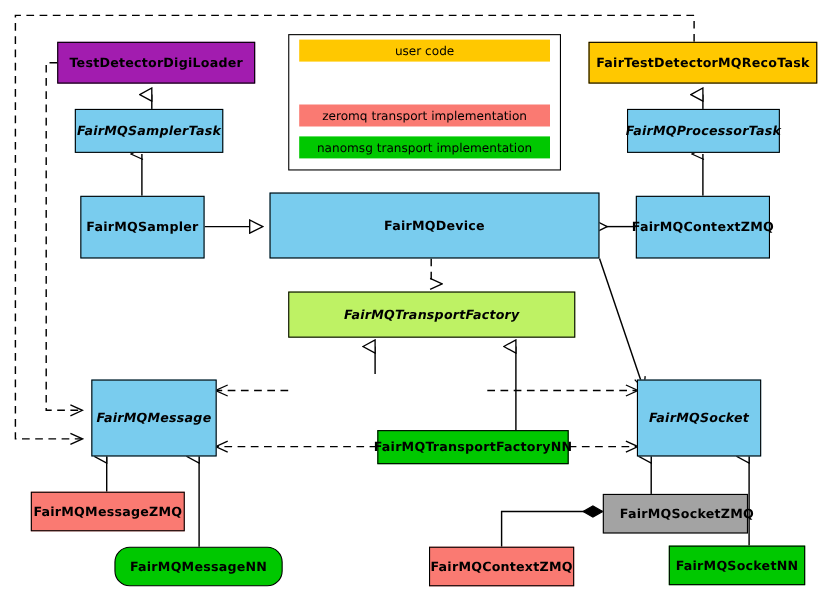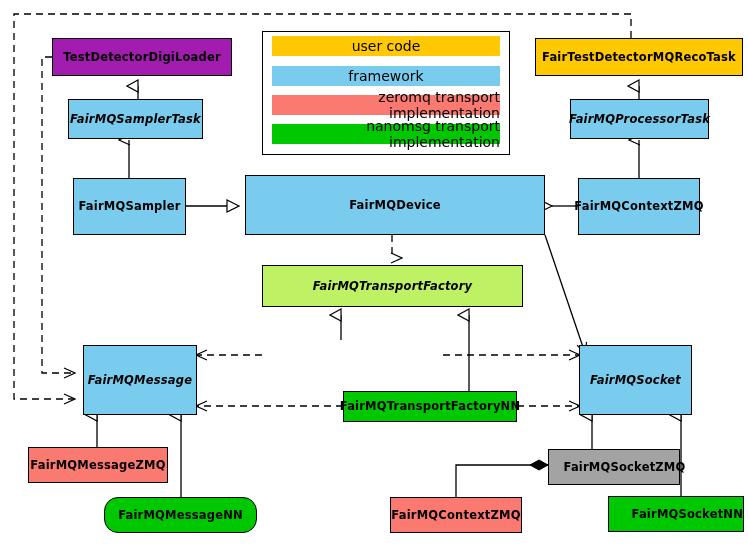--- a/index.html
+++ b/index.html
@@ -43,21 +43,21 @@
     box-sizing: border-box;
     background: #ffffff;
     border: 1px solid #000000;
   }
   .legend-row {
     position: absolute;
     box-sizing: border-box;
     display: flex;
     align-items: center;
     justify-content: center;
-    font-size: 14px;
+    font-size: 11px;
     font-weight: normal;
     color: #000000;
     font-family: "DejaVu Sans", sans-serif;
     text-align: right;
   }
 </style>
 </head>
 <body>
 
 <div id="canvas">
@@ -128,23 +128,20 @@
 
       <path d="M456,497 L456,465 L548,465" marker-end="url(#filledDiamond)"></path>
     </g>
   </svg>
 
   <div class="legend-box" style="left:262px; top:31px; width:248px; height:124px;">
   </div>
   <div class="legend-row" style="left:272px; top:36px; width:228px; height:20px; background:#FFC800;">
     <span>user code</span>
   </div>
-  <div class="legend-row" style="left:272px; top:66px; width:228px; height:20px; background:#79CCEE;">
-    <span>framework</span>
-  </div>
   <div class="legend-row" style="left:272px; top:95px; width:228px; height:20px; background:#FA7A72;">
     <span>zeromq transport implementation</span>
   </div>
   <div class="legend-row" style="left:272px; top:124px; width:228px; height:20px; background:#00C800;">
     <span>nanomsg transport implementation</span>
   </div>
 
   <div class="node" style="left:52px; top:38px; width:180px; height:38px; background:#a21caf;">
     <span>TestDetectorDigiLoader</span>
   </div>
@@ -195,21 +192,21 @@
   </div>
 
   <div class="node" style="left:104px; top:497px; width:153px; height:36px; background:#00C800;border-radius:14px;">
     <span>FairMQMessageNN</span>
   </div>
 
   <div class="node" style="left:548px; top:449px; width:132px; height:36px; background:#a3a3a3;padding-left:21px;">
     <span>FairMQSocketZMQ</span>
   </div>
 
-  <div class="node" style="left:608px; top:496px; width:136px; height:36px; background:#00C800;justify-content:flex-end;">
+  <div class="node" style="left:608px; top:496px; width:124px; height:36px; background:#00C800;">
     <span>FairMQSocketNN</span>
   </div>
 
   <div class="node" style="left:390px; top:497px; width:132px; height:36px; background:#FA7A72;">
     <span>FairMQContextZMQ</span>
   </div>
 
 </div>
 
 </body></html>

